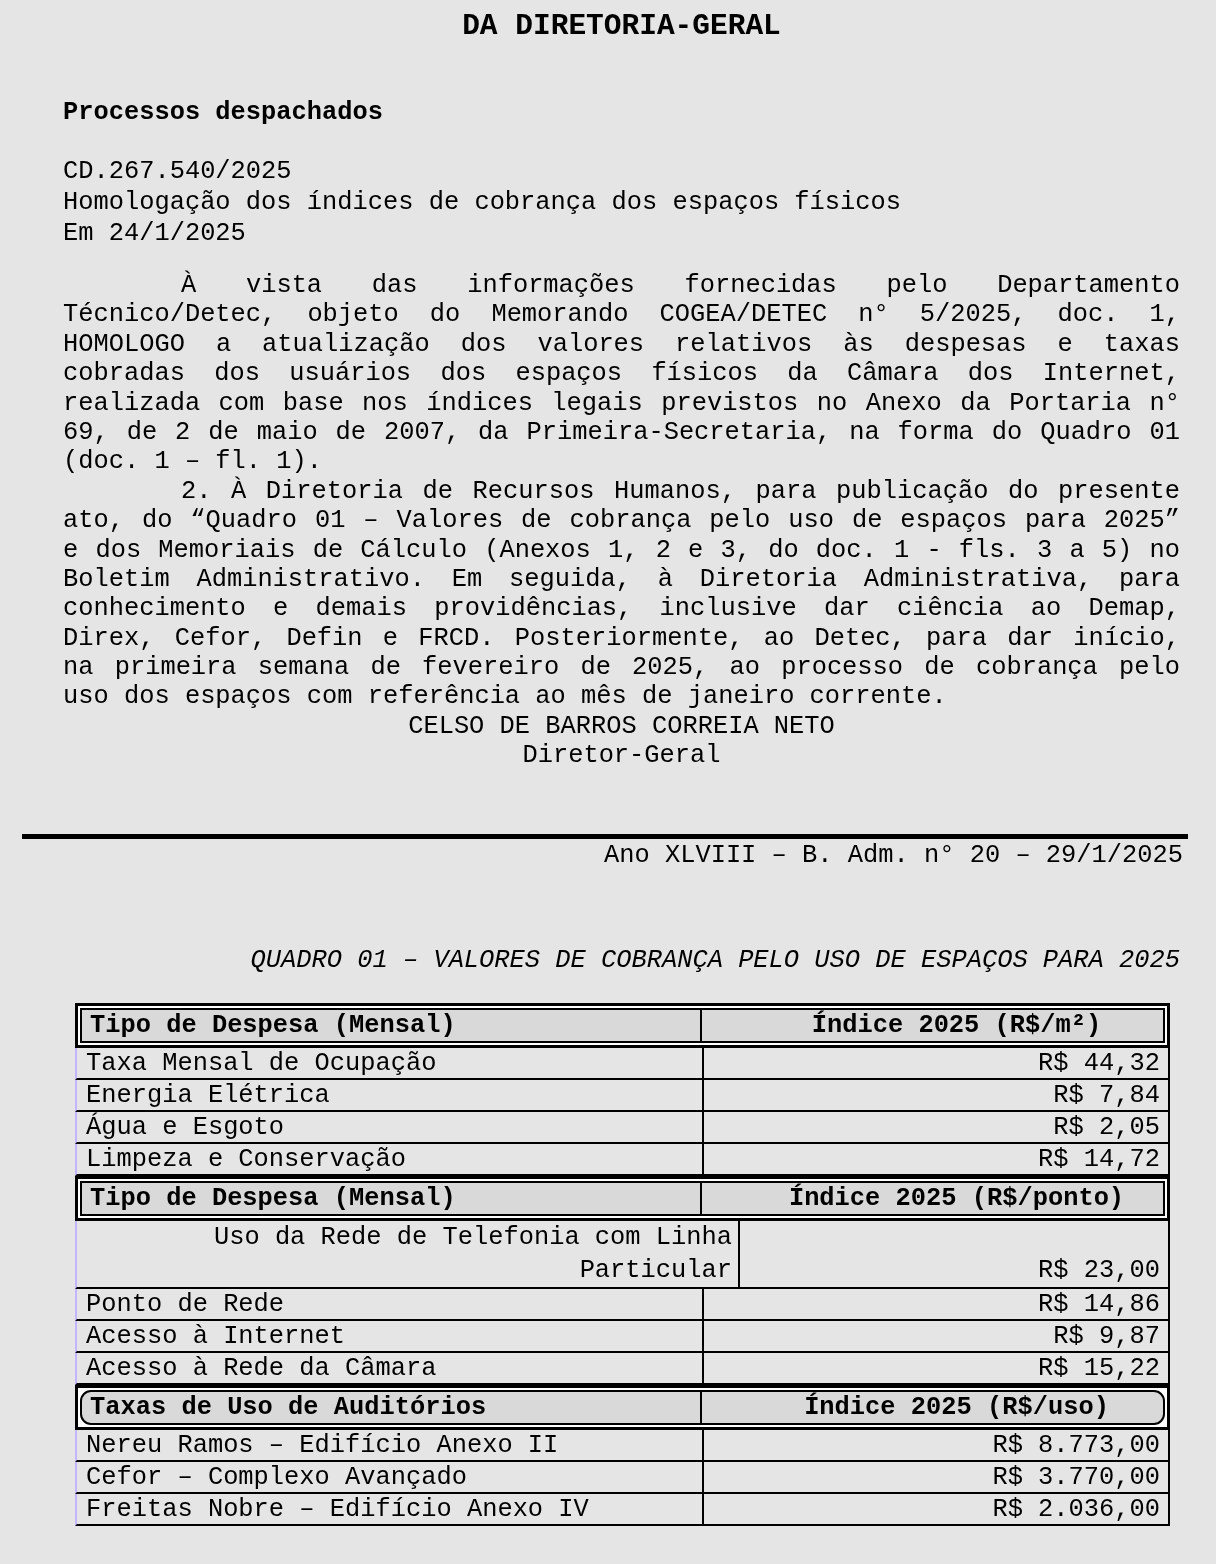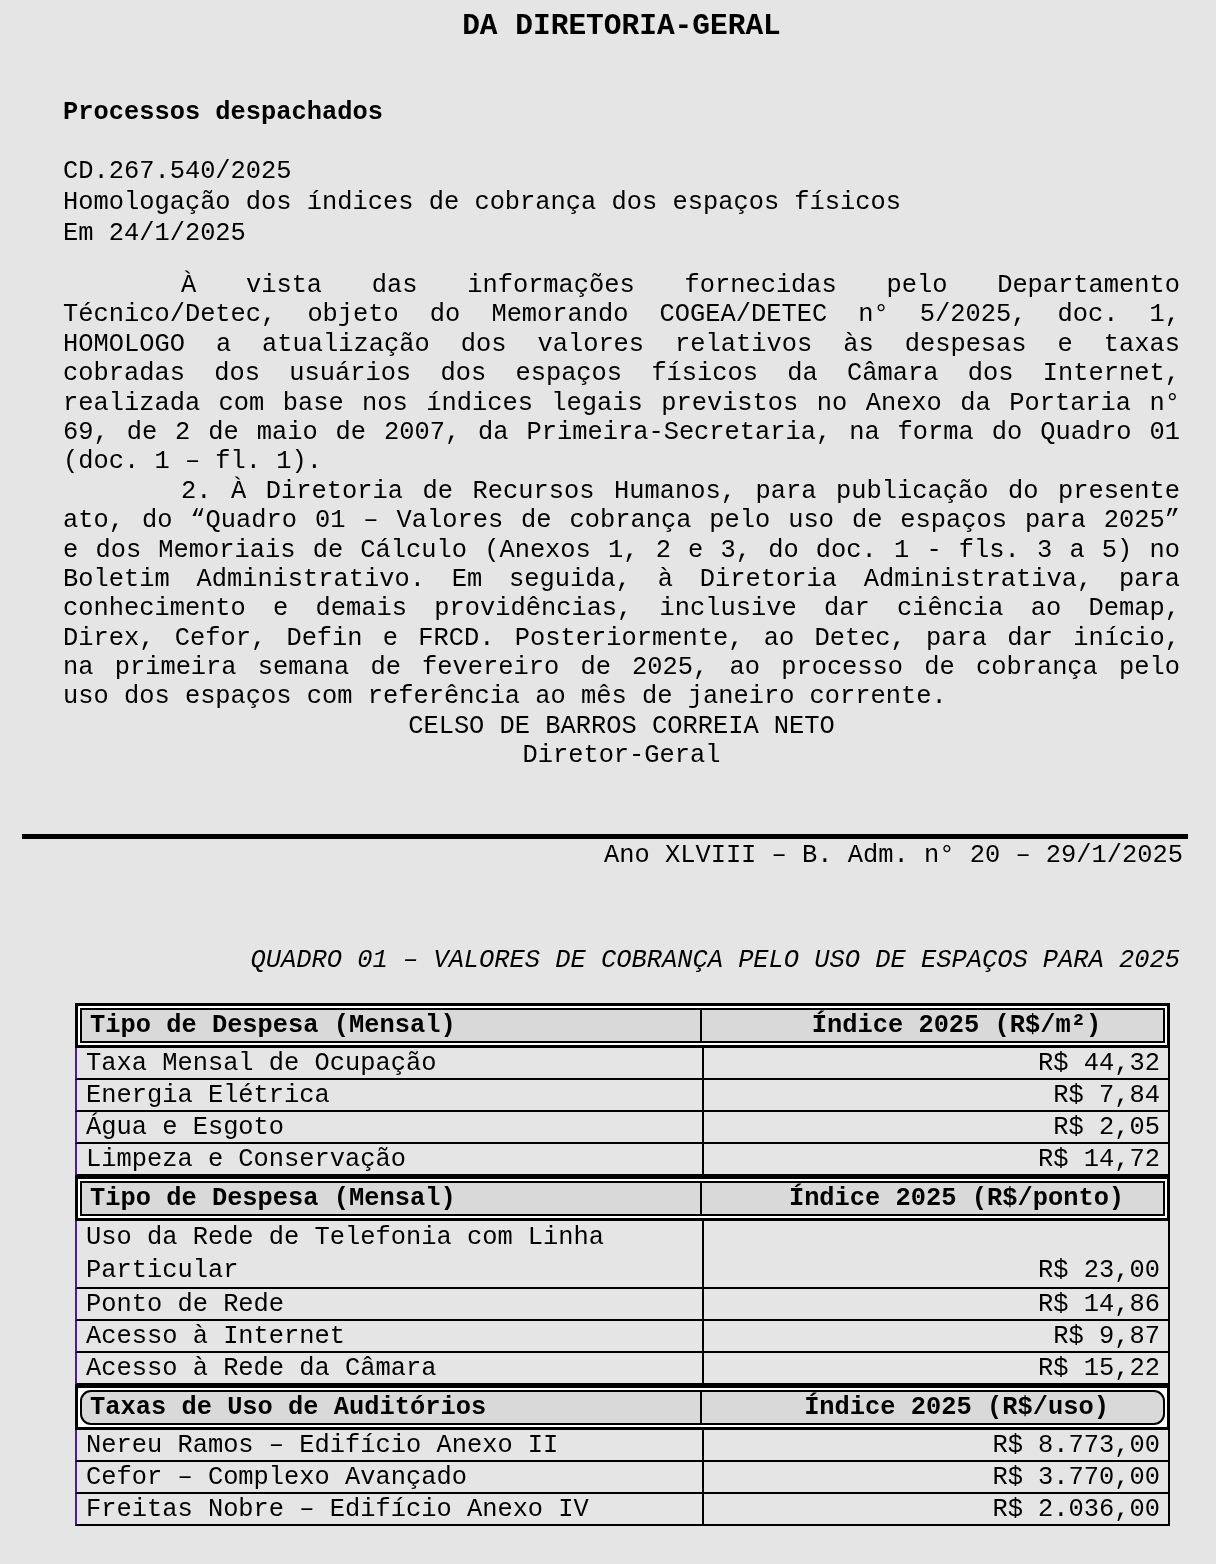--- a/index.html
+++ b/index.html
@@ -66,25 +66,25 @@
     width:620px; box-sizing:border-box; border-right:2px solid #000000;
     font-weight:bold; padding-left:8px; height:100%;
     display:flex; align-items:center;
   }
   .th-value{
     flex:1; font-weight:bold; text-align:center; height:100%;
     display:flex; align-items:center; justify-content:center;margin-left:48px;
   }
   .trow{
     display:flex;
-    border-left:2px solid #4c1d95; border-right:2px solid #000000;
+    border-left:2px solid #c4b5fd; border-right:2px solid #000000;
     border-bottom:2px solid #000000;
-    box-sizing:border-box; width:100%; height:32px;
-  }
-  .trow.tall{height:68px;}
+    box-sizing:border-box; width:100%; height:32px;text-align:right;
+  }
+  .trow.tall{height:68px;padding-left:36px;}
   .td-label{
     width:627px; box-sizing:border-box; border-right:2px solid #000000;
     padding-left:9px; padding-right:6px;
     display:flex; align-items:center; line-height:29px;
   }
   .trow.tall .td-label{line-height:33px; align-items:center;}
   .td-value{
     flex:1; display:flex; align-items:center; justify-content:flex-end;
     padding-right:8px; white-space:pre;
   }

